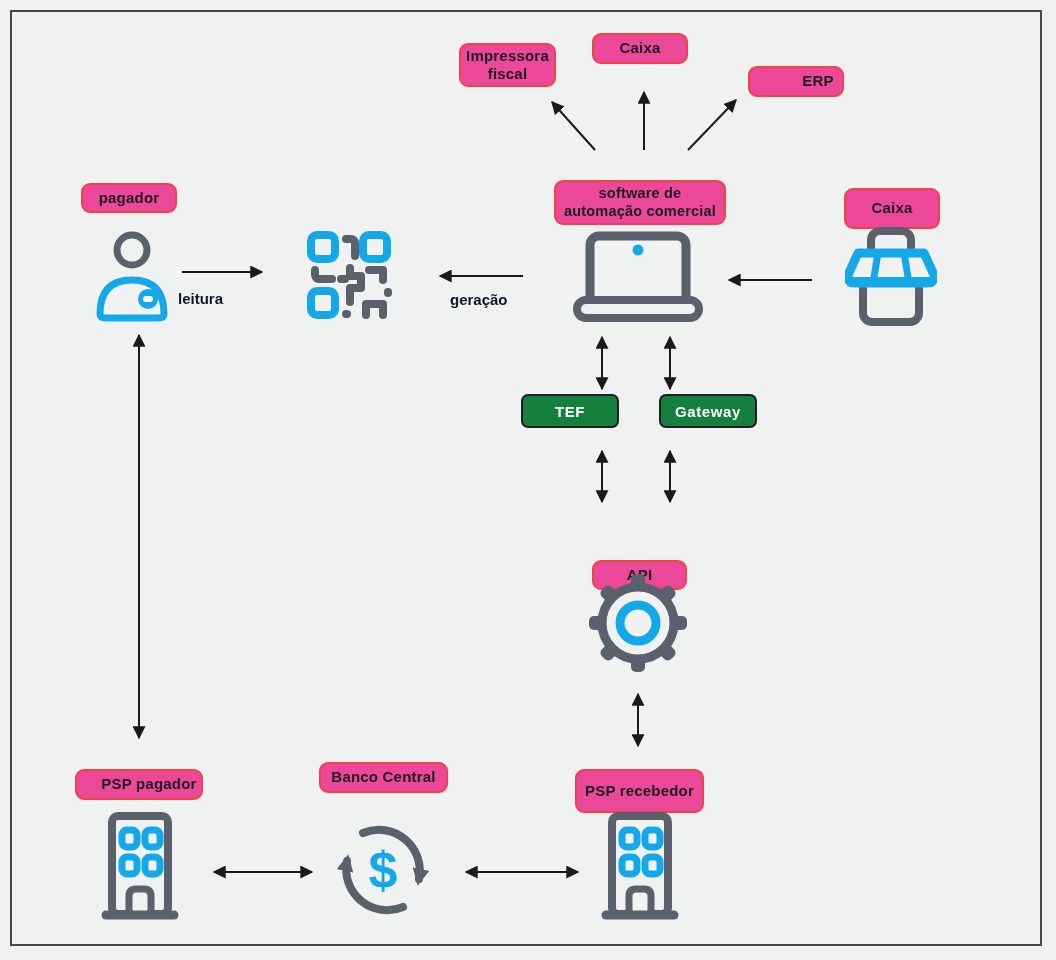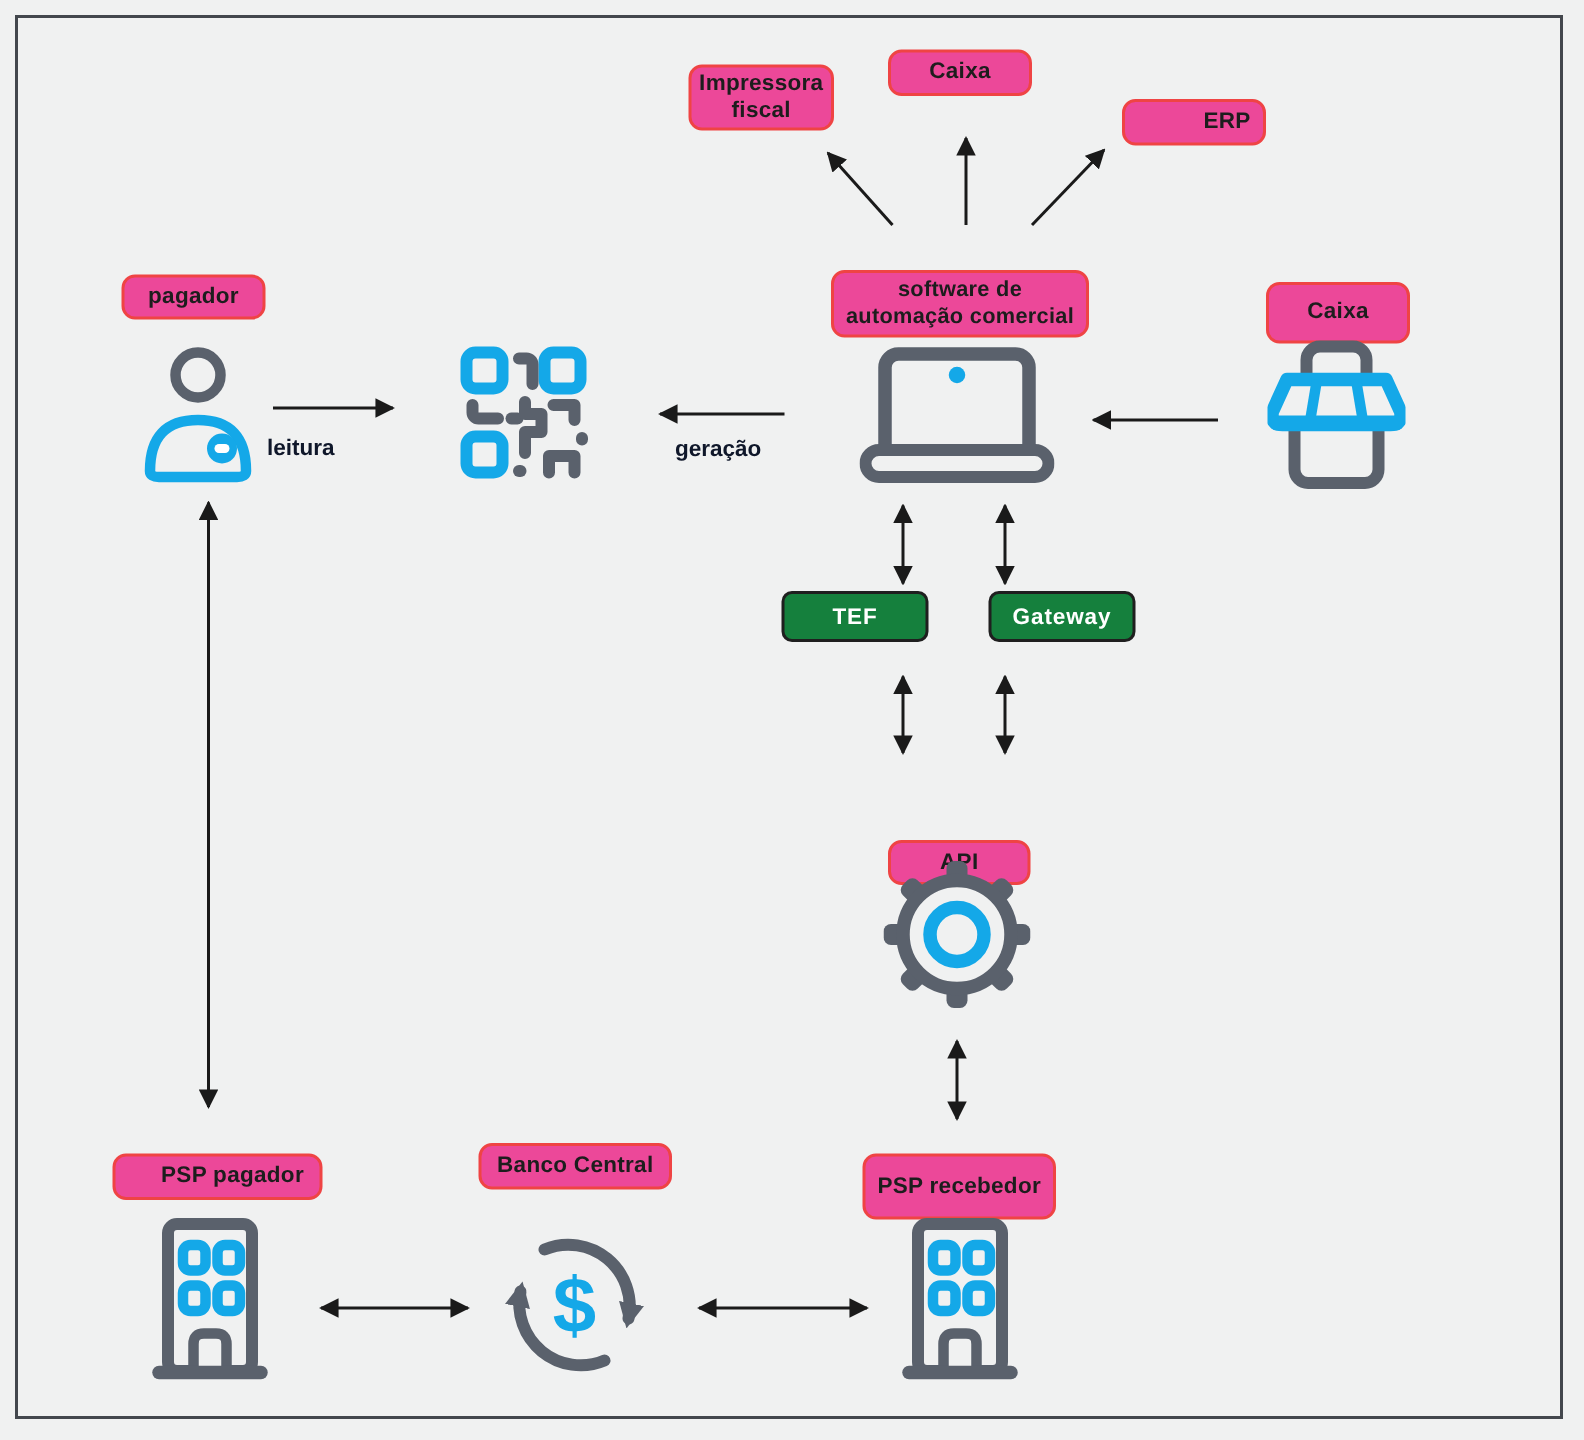--- a/index.html
+++ b/index.html
@@ -59,21 +59,21 @@
     </g>
   </svg>
 
   <div class="box" style="left:459px;top:43px;width:97px;height:44px;padding:2px 6px;">Impressora fiscal</div>
   <div class="box" style="left:592px;top:33px;width:96px;height:31px;">Caixa</div>
   <div class="box" style="left:748px;top:66px;width:96px;height:31px;padding-left:44px;">ERP</div>
   <div class="box" style="left:554px;top:180px;width:172px;height:45px;font-size:14.5px;padding:2px 4px;">software de automação comercial</div>
   <div class="box" style="left:844px;top:188px;width:96px;height:41px;">Caixa</div>
   <div class="box" style="left:81px;top:183px;width:96px;height:30px;">pagador</div>
   <div class="box" style="left:592px;top:524px;width:95px;height:30px;margin-top:36px;">API</div>
-  <div class="box" style="left:75px;top:769px;width:140px;height:31px;padding-left:20px;">PSP pagador</div>
+  <div class="box" style="left:75px;top:769px;width:128px;height:31px;padding-left:20px;">PSP pagador</div>
   <div class="box" style="left:319px;top:762px;width:129px;height:31px;">Banco Central</div>
   <div class="box" style="left:575px;top:769px;width:129px;height:44px;">PSP recebedor</div>
 
   <div class="chip" style="left:521px;top:394px;width:98px;height:34px;">TEF</div>
   <div class="chip" style="left:659px;top:394px;width:98px;height:34px;">Gateway</div>
 
   <div class="edge-label" style="left:178px;top:290px;width:72px;">leitura</div>
   <div class="edge-label" style="left:450px;top:291px;width:76px;">geração</div>
 
   <div class="icon" style="left:92px;top:230px;">

